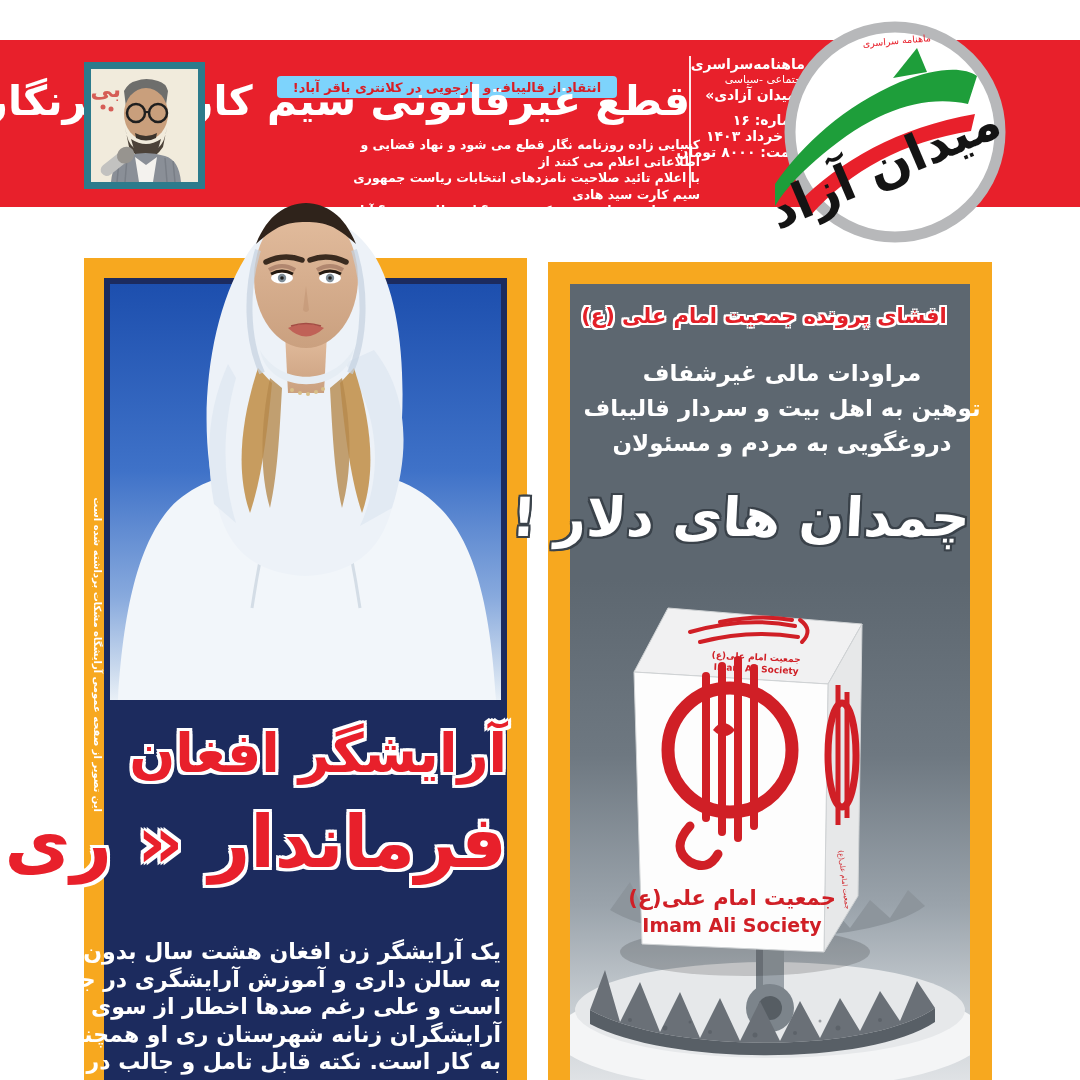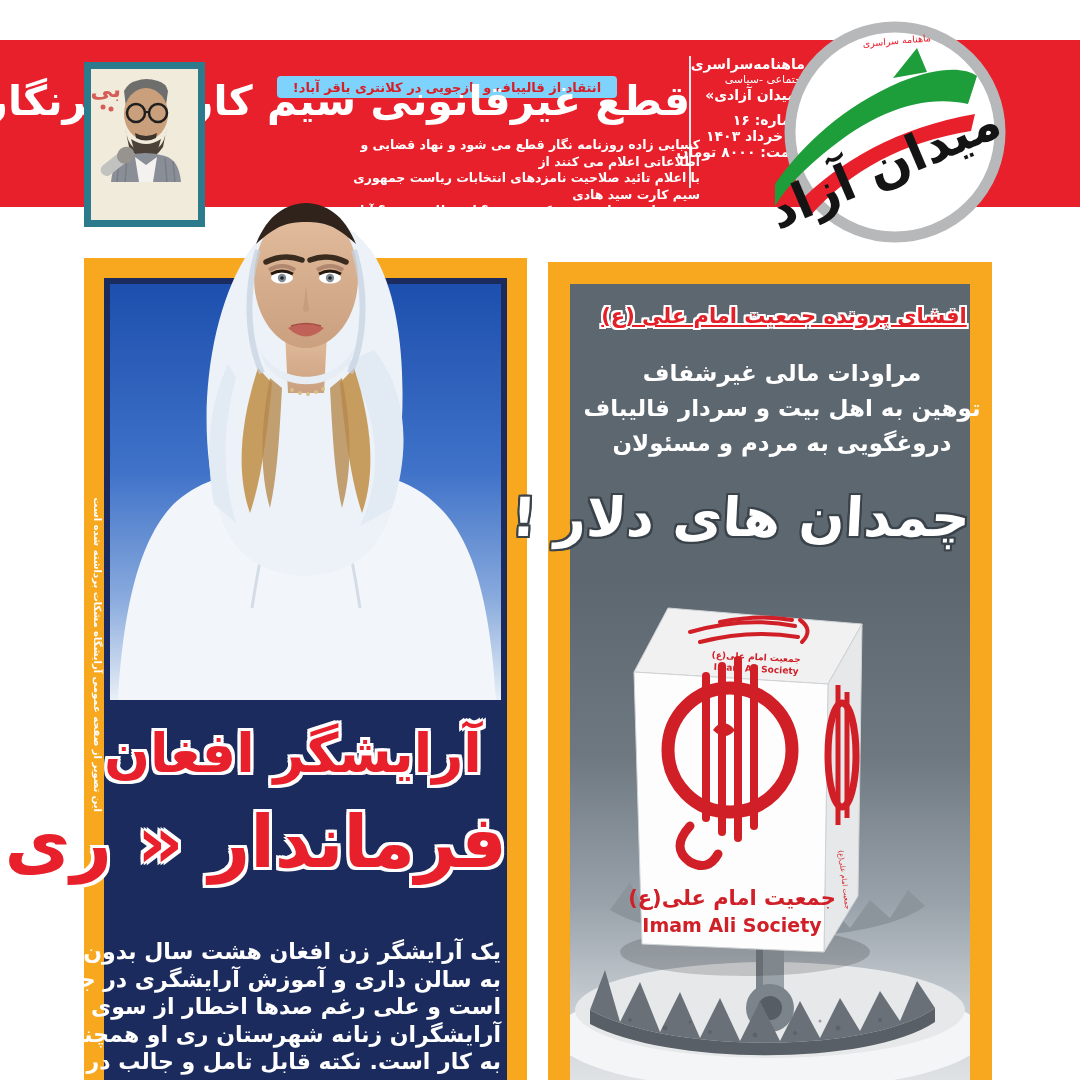--- a/index.html
+++ b/index.html
@@ -8,51 +8,51 @@
   .abs{position:absolute;}
   
   .banner{left:0;top:40px;width:1080px;height:167px;background:#e8202b;z-index:1;}
   .kicker-bar{left:277px;top:56px;width:340px;height:22px;background:#7dd3fc;border-radius:4px;
       z-index:3;display:flex;align-items:center;justify-content:center;margin-top:20px;}
   .kicker-bar span{color:#d91e26;font-weight:bold;font-size:13px;white-space:nowrap;}
   .banner-headline{left:205px;top:72px;width:485px;z-index:3;color:#ffffff;font-weight:bold;
       font-size:41px;text-align:center;white-space:nowrap;line-height:58px;}
   .banner-body{left:350px;top:137px;width:350px;z-index:3;color:#ffffff;font-size:12.5px;
       font-weight:bold;text-align:right;line-height:16.5px;}
-  .photo-man{left:84px;top:62px;width:121px;height:165px;border:7px solid #2c7b8c;
+  .photo-man{left:84px;top:62px;width:121px;height:127px;border:7px solid #2c7b8c;
       box-sizing:border-box;background:#f1ebdc;z-index:3;overflow:hidden;}
   .vdivider{left:689px;top:56px;width:2px;height:132px;background:rgba(255,255,255,.9);z-index:3;}
   .mast-info{left:695px;top:56px;width:110px;z-index:3;color:#ffffff;text-align:right;}
   .mast-info div{white-space:nowrap;}
   .mi-b{font-size:14px;font-weight:bold;line-height:16px;}
   .mi-n{font-size:11px;line-height:15px;}
   .mi-gap{height:9px;}
   .masthead-svg{left:775px;top:14px;width:240px;height:242px;z-index:6;}
   
   .left-col{left:84px;top:258px;width:443px;height:822px;background:#f7a81f;z-index:2;}
   .left-inner{position:absolute;left:20px;top:20px;right:20px;bottom:0;background:#1c2b5e;}
   .photo-woman-bg{position:absolute;left:6px;top:6px;width:391px;height:416px;}
   .woman-svg{left:110px;top:178px;width:391px;height:522px;z-index:5;}
   .v-caption{left:103px;top:292px;width:520px;height:13px;transform-origin:0 0;transform:rotate(90deg);
       z-index:4;color:#ffffff;font-size:10px;font-weight:bold;text-align:right;white-space:nowrap;}
-  .left-head{z-index:4;width:403px;left:104px;text-align:left;color:#e8202b;font-weight:bold;
+  .left-head{z-index:4;width:403px;left:104px;text-align:right;color:#e8202b;font-weight:bold;
       white-space:nowrap;
       text-shadow:-3px -3px 0 #fff,3px -3px 0 #fff,-3px 3px 0 #fff,3px 3px 0 #fff,
                   -3px 0 0 #fff,3px 0 0 #fff,0 -3px 0 #fff,0 3px 0 #fff;}
   .lh1{top:722px;font-size:54px;}
   .lh2{top:800px;font-size:72px;}
   .left-body{left:110px;top:938px;width:391px;z-index:4;color:#ffffff;font-weight:bold;
       font-size:22px;line-height:27.5px;text-align:center;white-space:nowrap;}
   
   .right-col{left:548px;top:262px;width:444px;height:818px;background:#f7a81f;z-index:2;}
   .right-inner{position:absolute;left:22px;top:22px;width:400px;bottom:0;background:#5d6770;}
-  .right-kicker{left:584px;top:304px;width:400px;z-index:4;text-align:center;color:#e32028;
+  .right-kicker{left:564px;top:304px;width:400px;z-index:4;text-align:center;color:#e32028;
       font-weight:bold;font-size:21px;white-space:nowrap;
       text-shadow:-2px -2px 0 #fff,2px -2px 0 #fff,-2px 2px 0 #fff,2px 2px 0 #fff,
-                  -2px 0 0 #fff,2px 0 0 #fff,0 -2px 0 #fff,0 2px 0 #fff;text-decoration:underline;}
+                  -2px 0 0 #fff,2px 0 0 #fff,0 -2px 0 #fff,0 2px 0 #fff;}
   .right-sub{left:570px;top:356px;width:400px;z-index:4;text-align:center;color:#ffffff;
       font-weight:bold;font-size:23px;line-height:35px;white-space:nowrap;padding-left:12px;}
   .right-headline{left:570px;top:486px;width:400px;z-index:4;text-align:center;color:#ffffff;
       font-weight:bold;font-size:54px;white-space:nowrap;transform:skewX(-3deg);
       text-shadow:-2px -2px 0 #3a424a,2px -2px 0 #3a424a,-2px 2px 0 #3a424a,2px 2px 0 #3a424a,
                   -2px 0 0 #3a424a,2px 0 0 #3a424a,0 -2px 0 #3a424a,0 2px 0 #3a424a;}
   .scene-svg{left:570px;top:580px;width:400px;height:500px;z-index:3;}
 </style>
 </head>
 <body>

